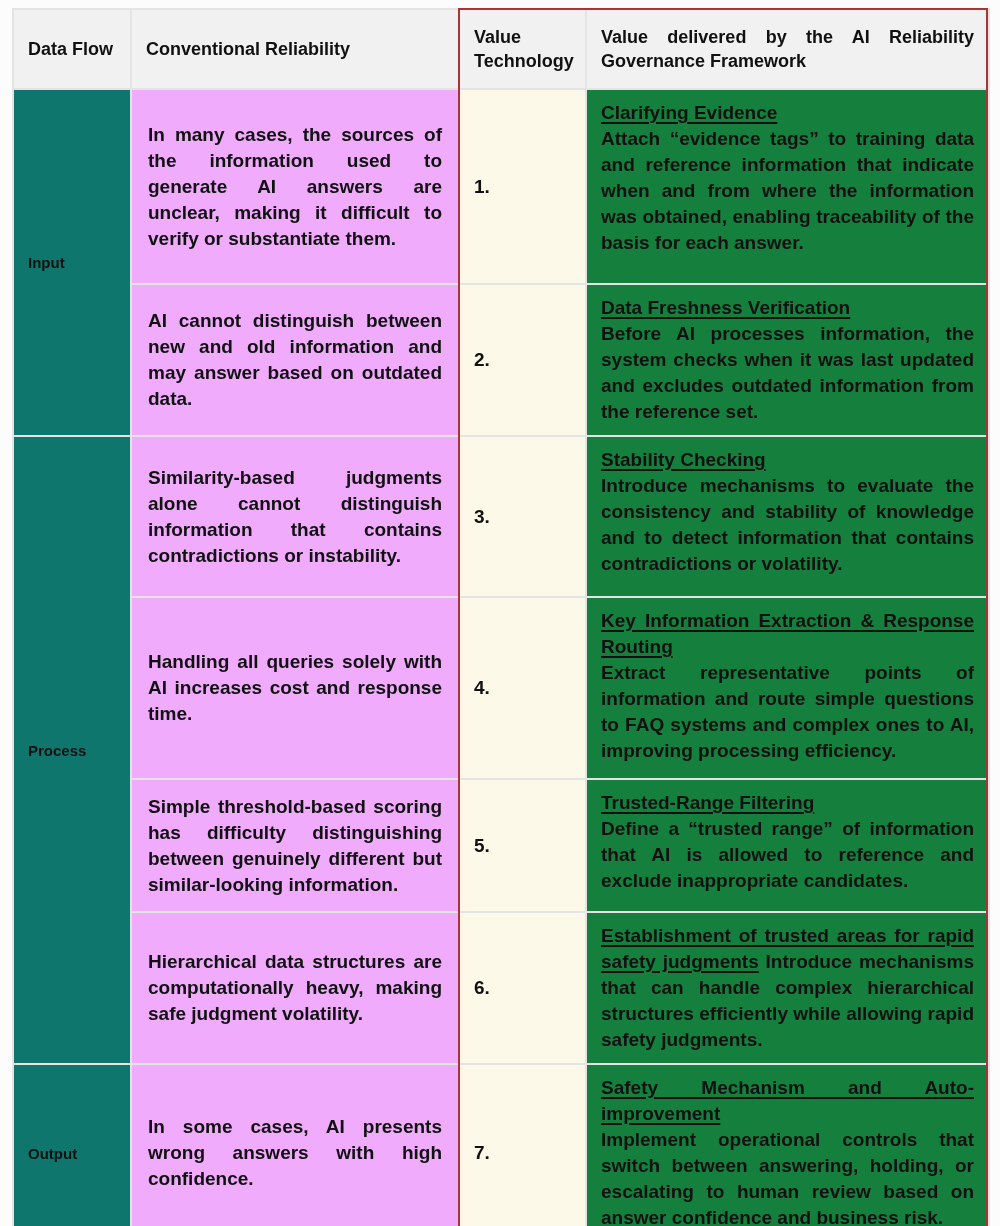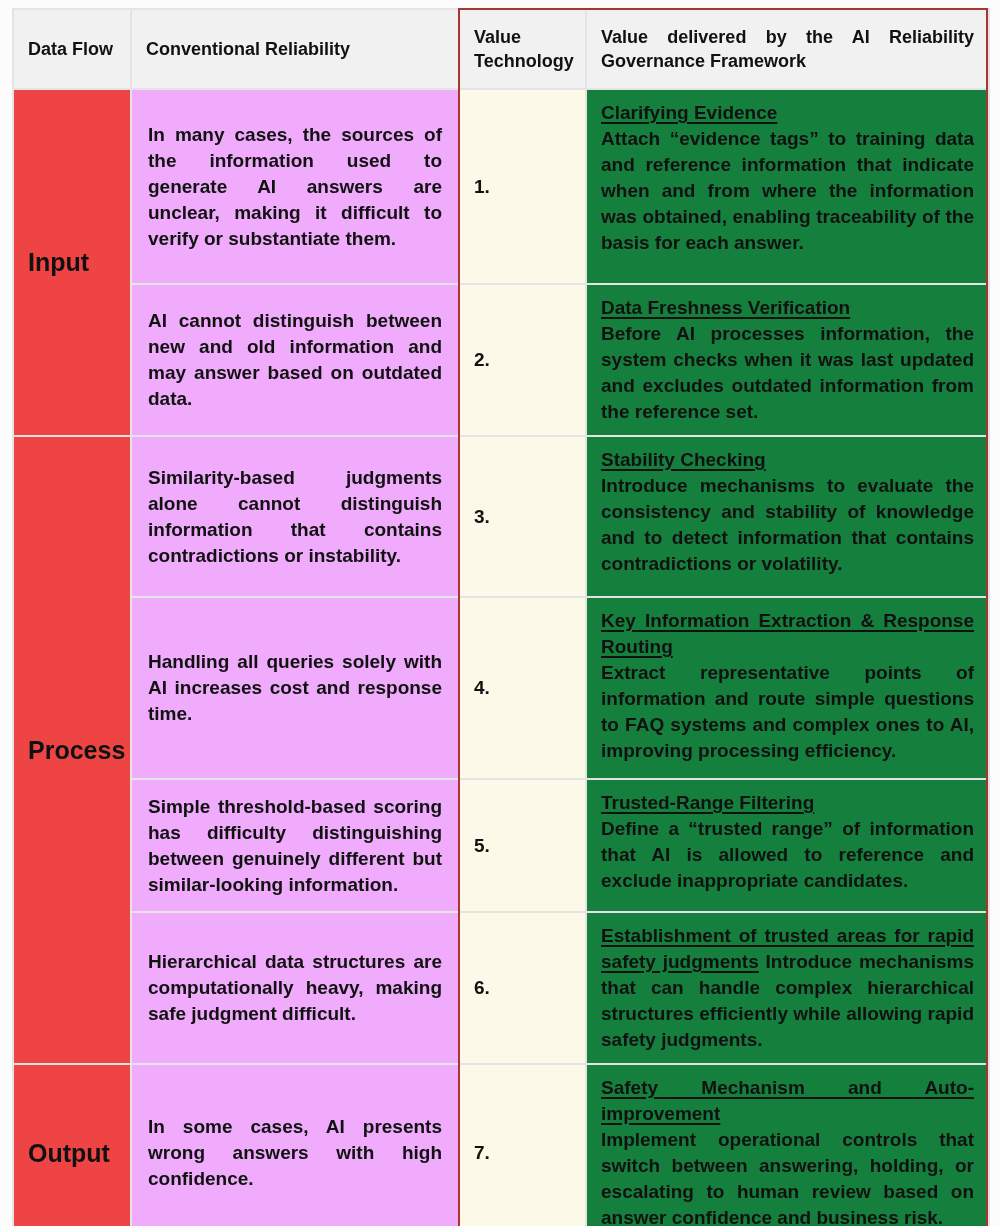--- a/index.html
+++ b/index.html
@@ -4,21 +4,21 @@
 <style>
   * { box-sizing: border-box; margin: 0; padding: 0; }
   html, body { width: 1000px; background: #fcfcfc; }
   body { font-family: "Liberation Sans", sans-serif; color: #111; }
   .table-wrap { position: relative; width: 976px; margin: 8px 0 0 12px; }
   table { border-collapse: collapse; table-layout: fixed; width: 976px; font-weight: 700; }
   col.c1 { width: 118px; } col.c2 { width: 328px; } col.c3 { width: 127px; } col.c4 { width: 403px; }
   th, td { border: 2px solid #e4e4e4; vertical-align: middle; }
   th { background: #f1f1f1; text-align: left; font-size: 18px; line-height: 24px; padding: 8px 14px; height: 80px; }
   th.just { text-align: justify; }
-  td.flow { background: #ef4444; padding: 0 14px; font-size: 25px; }
+  td.flow { background: #0f766e; padding: 0 14px; font-size: 15px; }
   td.challenge { background: #f0abfc; padding: 10px 16px; font-size: 19px; line-height: 26px; text-align: justify; }
   td.tech { background: #fcf9e8; padding: 0 0 0 14px; font-size: 19px; }
   td.value { background: #15803d; vertical-align: top; padding: 10px 14px; font-size: 19px; line-height: 26px; text-align: justify; }
   .vt { text-decoration: underline; text-decoration-thickness: 2px; text-underline-offset: 3px; }
   .vtitle { text-align: justify; }
   .red-frame { position: absolute; left: 446px; top: 0; width: 530px; height: 100%;
                border: 2px solid #a83434; pointer-events: none; }
 </style>
 </head>
 <body>
@@ -81,21 +81,21 @@
     <tr style="height:133px;">
       <td class="challenge">Simple threshold-based scoring has difficulty distinguishing between genuinely different but similar-looking information.</td>
       <td class="tech">5.</td>
       <td class="value">
         <div class="vtitle"><span class="vt">Trusted-Range Filtering</span></div>
         <div>Define a “trusted range” of information that AI is allowed to reference and exclude inappropriate candidates.</div>
       </td>
     </tr>
 
     <tr style="height:152px;">
-      <td class="challenge">Hierarchical data structures are computationally heavy, making safe judgment difficult.</td>
+      <td class="challenge">Hierarchical data structures are computationally heavy, making safe judgment volatility.</td>
       <td class="tech">6.</td>
       <td class="value">
         <div><span class="vt">Establishment of trusted areas for rapid safety judgments</span> <span>Introduce mechanisms that can handle complex hierarchical structures efficiently while allowing rapid safety judgments.</span></div>
       </td>
     </tr>
 
     <tr style="height:176px;">
       <td class="flow">Output</td>
       <td class="challenge">In some cases, AI presents wrong answers with high confidence.</td>
       <td class="tech">7.</td>

